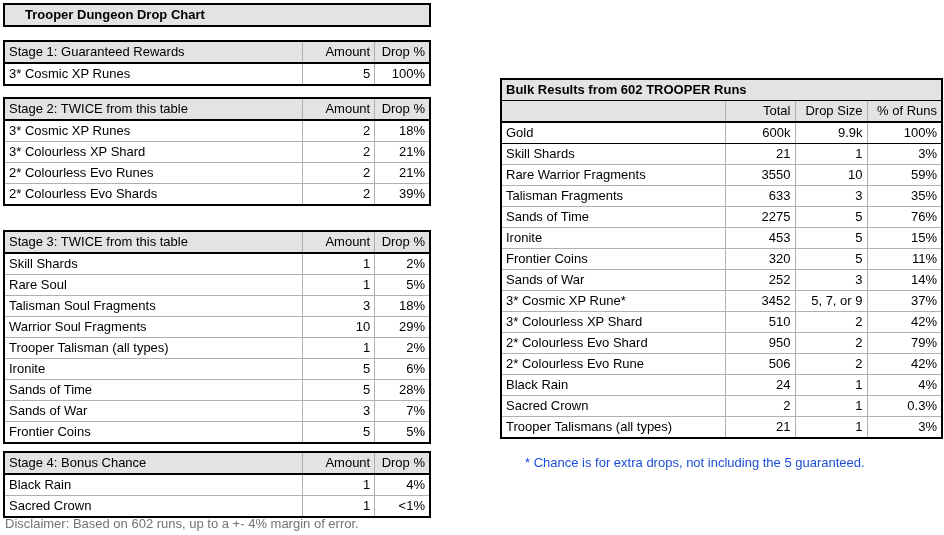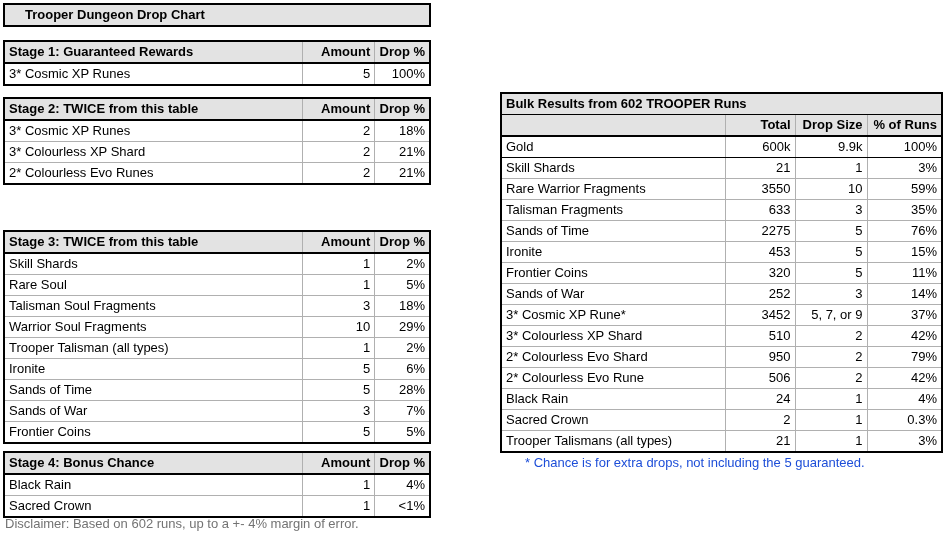--- a/index.html
+++ b/index.html
@@ -27,21 +27,21 @@
     height: 21px;
     line-height: 17px;
     overflow: hidden;
     white-space: nowrap;
     font-weight: normal;
     text-align: left;
     vertical-align: middle;
   }
   .tbl thead th {
     background: #e3e3e3;
-    font-weight: bold;
+    font-weight: normal;
     border-bottom: 2px solid #000000;
   }
   .tbl thead th.num { text-align: right; }
   .tbl td.num { text-align: right; }
 
   
   .banner {
     position: absolute;
     left: 3px; top: 3px;
     width: 428px; height: 24px;
@@ -71,21 +71,21 @@
     position: absolute;
     left: 5px; top: 516px;
     font-size: 13px;
     color: #737373;
     white-space: nowrap;
   }
 
   
   #bulk {
     position: absolute;
-    left: 500px; top: 92px;
+    left: 500px; top: 78px;
     width: 441px;
     border-radius: 9px;
   }
   #bulk col.c-name  { width: 224px; }
   #bulk col.c-total { width: 70px; }
   #bulk col.c-size  { width: 72px; }
   #bulk col.c-pct   { width: 75px; }
   #bulk .title-row th {
     background: #e3e3e3;
     font-weight: bold;
@@ -154,20 +154,25 @@
           </tr>
           <tr>
             <td>3* Colourless XP Shard</td>
             <td class="num">2</td>
             <td class="num">21%</td>
           </tr>
           <tr>
             <td>2* Colourless Evo Runes</td>
             <td class="num">2</td>
             <td class="num">21%</td>
+          </tr>
+          <tr>
+            <td>2* Colourless Evo Shards</td>
+            <td class="num">2</td>
+            <td class="num">39%</td>
           </tr>
         </tbody>
       </table>
       <table class="tbl left-tbl" id="stage3">
         <colgroup>
           <col class="c-name">
           <col class="c-amt">
           <col class="c-pct">
         </colgroup>
         <thead>

